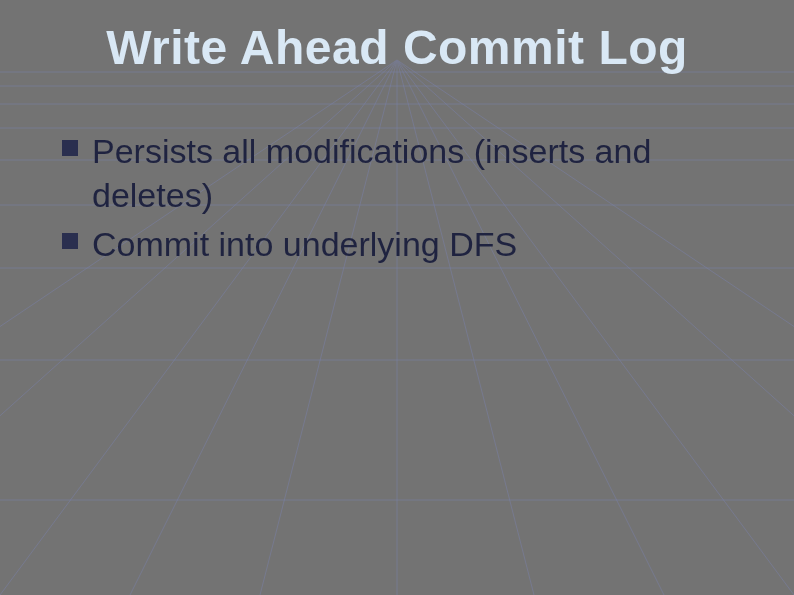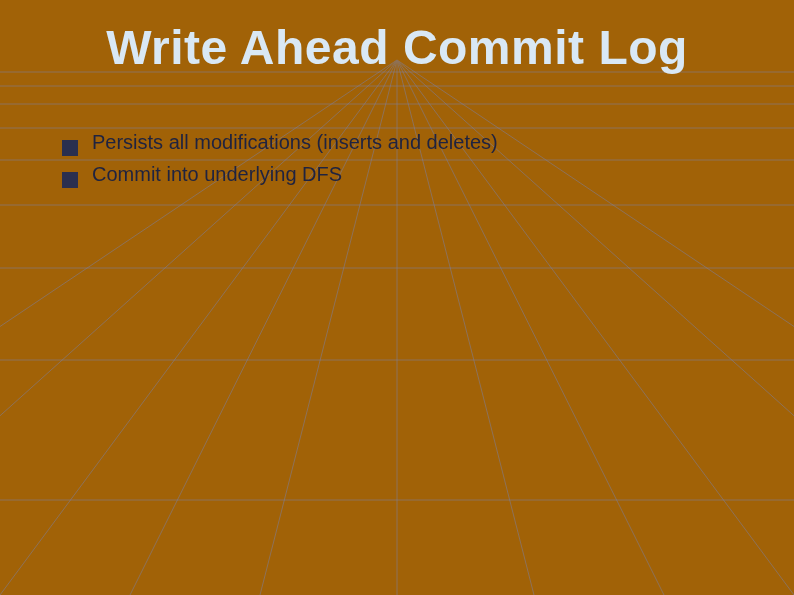--- a/index.html
+++ b/index.html
@@ -7,21 +7,21 @@
     padding: 0;
     width: 794px;
     height: 595px;
     overflow: hidden;
     font-family: Arial, Helvetica, sans-serif;
   }
   .slide {
     position: relative;
     width: 794px;
     height: 595px;
-    background: #a16207;
+    background: #737373;
   }
   
   .floor {
     position: absolute;
     left: 0;
     top: 0;
     width: 794px;
     height: 595px;
     pointer-events: none;
   }
@@ -35,21 +35,21 @@
     font-weight: bold;
     color: #d9e8f5;
     letter-spacing: 0.5px;
   }
   .body {
     position: absolute;
     top: 130px;
     left: 62px;
     right: 56px;
     color: #1f2340;
-    font-size: 20px;
+    font-size: 34px;
     line-height: 1.28;
   }
   .bullet-item {
     display: flex;
     align-items: flex-start;
     margin-bottom: 6px;
   }
   .bullet-mark {
     width: 16px;
     height: 16px;

